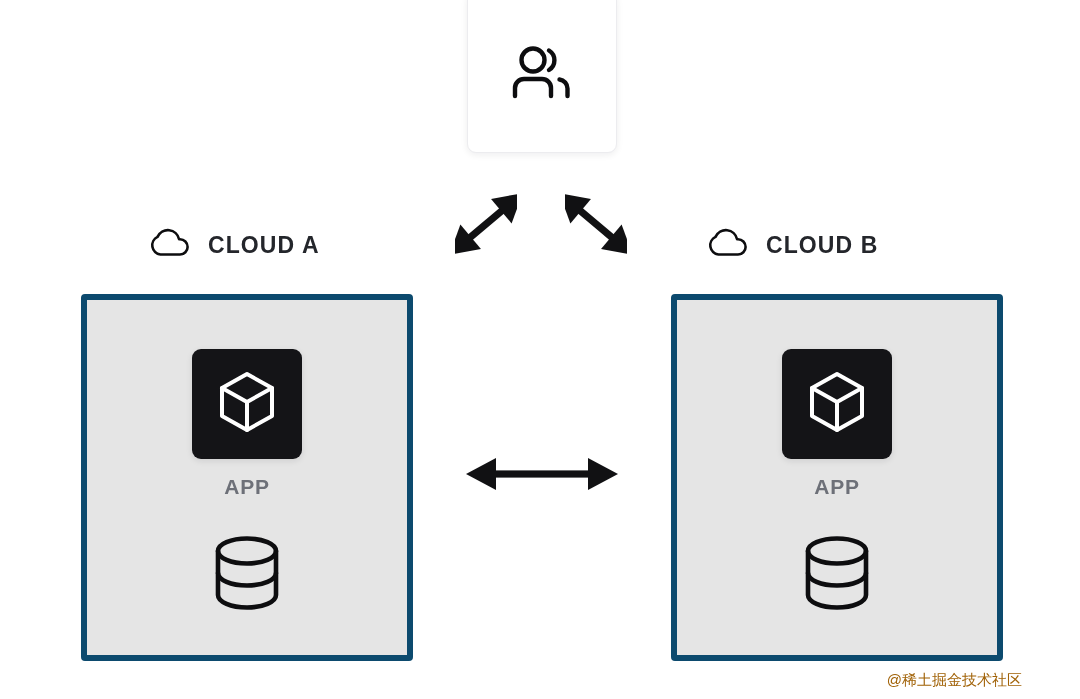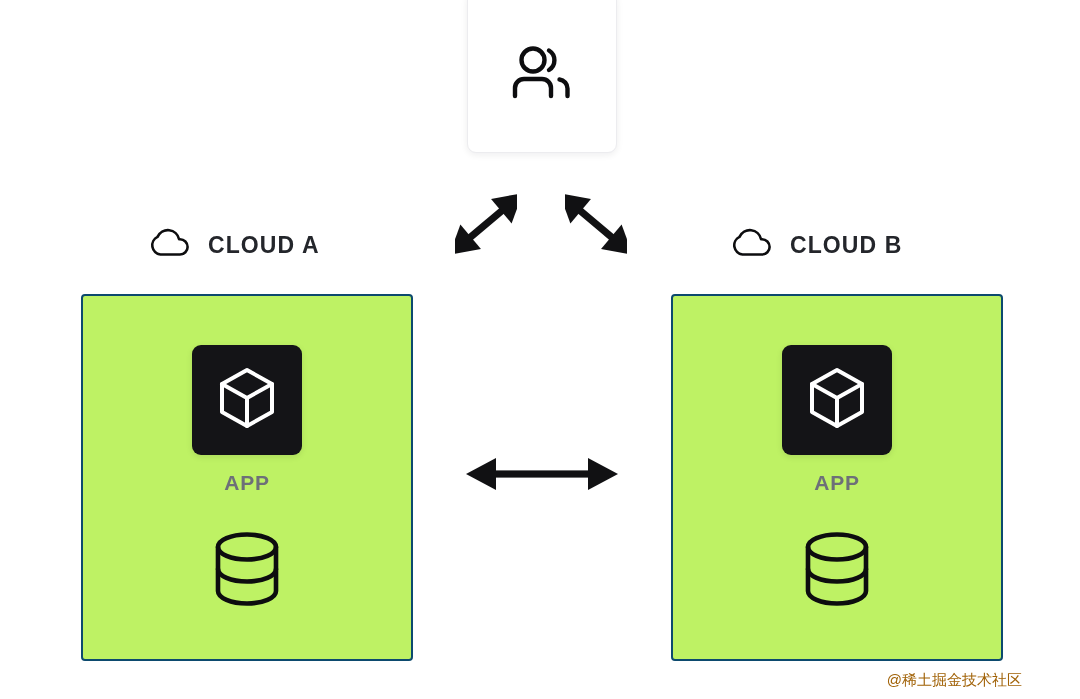--- a/index.html
+++ b/index.html
@@ -40,37 +40,37 @@
 
   
   .cloud-head {
     position: absolute;
     display: flex;
     align-items: center;
     gap: 17px;
     top: 228px;
   }
   .cloud-head.left  { left: 149px; }
-  .cloud-head.right { left: 731px; }
+  .cloud-head.right { left: 707px; }
   .cloud-label {
     font-size: 23px;
     font-weight: bold;
     letter-spacing: 1.1px;
     color: #24262b;
     white-space: nowrap;
   }
 
   
   .cloud-panel {
     position: absolute;
     top: 294px;
     width: 332px;
     height: 367px;
-    background: #bef264;
-    border: 2px solid #0c4a6e;
+    background: #e5e5e5;
+    border: 6px solid #0c4a6e;
     border-radius: 4px;
     box-sizing: border-box;
   }
   .cloud-panel.left  { left: 81px; }
   .cloud-panel.right { left: 671px; }
 
   
   .app-block {
     position: absolute;
     top: 49px;

